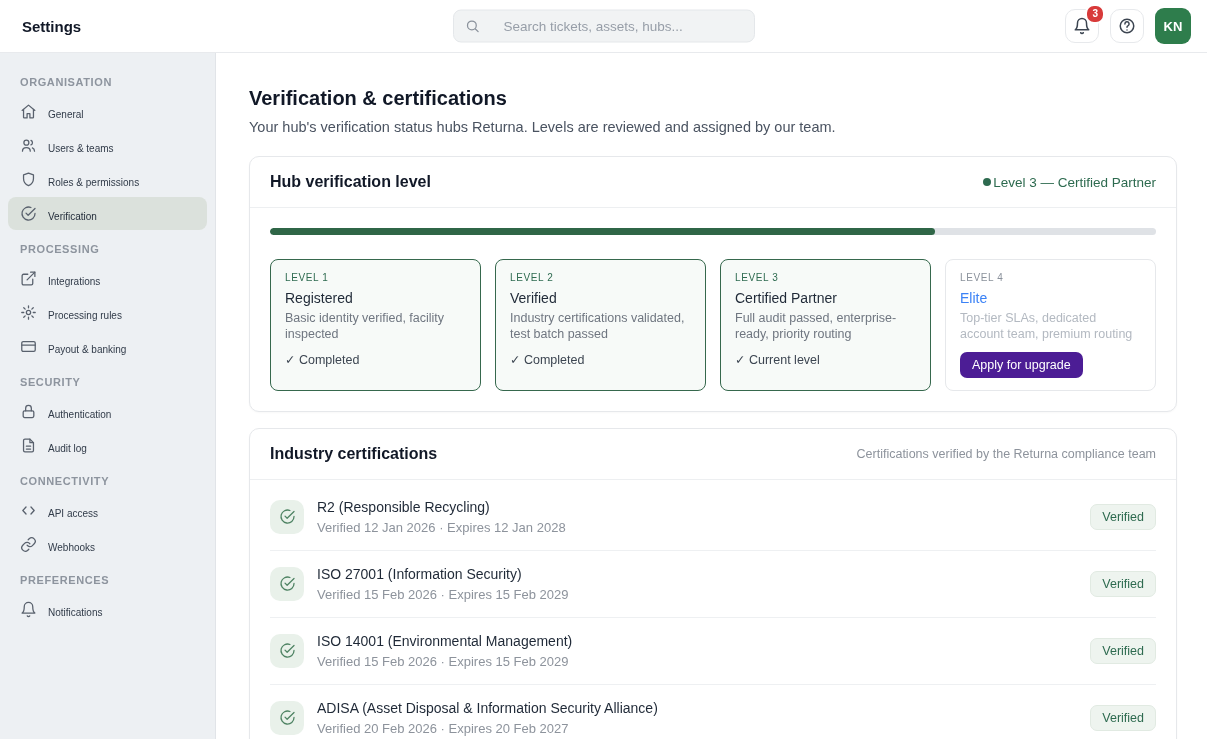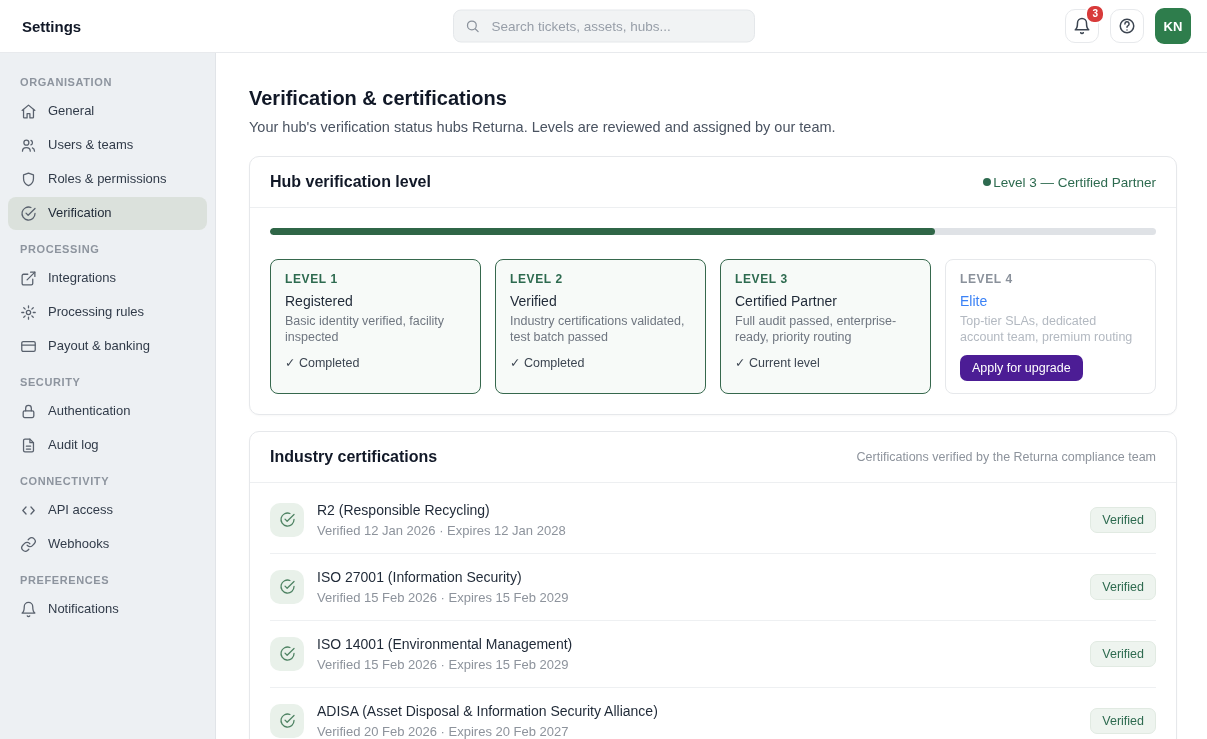--- a/index.html
+++ b/index.html
@@ -10,21 +10,21 @@
   }
   
   .topbar{
     height:53px; background:#fff; border-bottom:1px solid #e8eaed;
     display:flex; align-items:center; padding:0 16px; position:relative;
   }
   .app-title{ font-size:15px; font-weight:700; color:#111827; margin-left:6px; }
   .search-box{
     position:absolute; left:50%; top:50%; transform:translate(-50%,-50%);
     width:302px; height:33px; background:#f1f3f4; border:1px solid #e4e7ea;
-    border-radius:8px; display:flex; align-items:center; gap:12px; padding:0 11px;
+    border-radius:8px; display:flex; align-items:center; gap:24px; padding:0 11px;
   }
   .search-box svg{ width:15px; height:15px; stroke:#8b929c; flex:0 0 auto; }
   .search-box input{
     border:none; outline:none; background:transparent; width:100%;
     font-family:inherit; font-size:13.5px; color:#1f2937;
   }
   .search-box input::placeholder{ color:#979ea8; }
   .top-right{ margin-left:auto; display:flex; align-items:center; gap:11px; }
   .icon-btn{
     width:34px; height:34px; border:1px solid #e7e9ec; border-radius:10px;
@@ -47,22 +47,22 @@
   
   .sidebar{
     width:216px; flex:0 0 216px; background:#edf0f3; border-right:1px solid #e1e4e8;
     padding:10px 8px; overflow:hidden;
   }
   .side-section-label{
     font-size:11px; font-weight:700; letter-spacing:.6px; color:#8d949e;
     margin:13px 12px 7px;
   }
   .side-item{
-    display:flex; align-items:flex-start; gap:11px; padding:8px 12px; margin:1px 0;
-    border-radius:8px; color:#313b49; font-size:13px; cursor:pointer;
+    display:flex; align-items:flex-end; gap:11px; padding:8px 12px; margin:1px 0;
+    border-radius:8px; color:#313b49; font-size:10px; cursor:pointer;
   }
   .side-item.active{ background:#dbe1dc; font-weight:500; color:#1f2937; }
   .side-item .icn{ display:flex; }
   .side-item svg{ width:17px; height:17px; stroke:#59616d; }
   
   .main{ flex:1; background:#fff; padding:34px 30px 0 33px; overflow:hidden; }
   .page-title{ font-size:20px; font-weight:700; color:#111827; margin-bottom:9px; }
   .page-subtitle{ font-size:14.5px; color:#4a5361; margin-bottom:21px; }
   .card{
     border:1px solid #e6e8eb; border-radius:10px; background:#fff;
@@ -81,21 +81,21 @@
   .card-body{ padding:20px; }
   .progress-track{
     height:7px; background:#dfe2e6; border-radius:4px; margin-bottom:24px;
     overflow:hidden;
   }
   .progress-fill{ height:100%; background:#2f6647; border-radius:4px; }
   .levels{ display:grid; grid-template-columns:repeat(4,1fr); gap:14px; }
   .level-card{ border-radius:8px; padding:12px 14px; min-height:103px; }
   .level-card.achieved{ border:1px solid #36684d; background:#f7faf8; }
   .level-card.locked{ border:1px solid #e6e8eb; background:#fff; }
-  .level-tag{ font-size:12px; font-weight:700; letter-spacing:.6px; margin-bottom:7px; }
+  .level-tag{ font-size:10px; font-weight:400; letter-spacing:.6px; margin-bottom:7px; }
   .achieved .level-tag{ color:#2d6a4f; }
   .locked .level-tag{ color:#8a919b; }
   .level-name{ font-size:14px; font-weight:400; color:#1f2937; margin-bottom:4px; }
   .locked .level-name{ color:#3b82f6; font-weight:400; }
   .level-desc{ font-size:12.5px; line-height:1.3; color:#6f7680; margin-bottom:9px; }
   .locked .level-desc{ color:#b3b9c1; }
   .level-state{ font-size:12.5px; color:#3c4551; }
   .upgrade-btn{
     background:#7f9e82; color:#fff; border:none; border-radius:7px;
     padding:6px 12px; font-size:12.5px; font-family:inherit; cursor:pointer;

